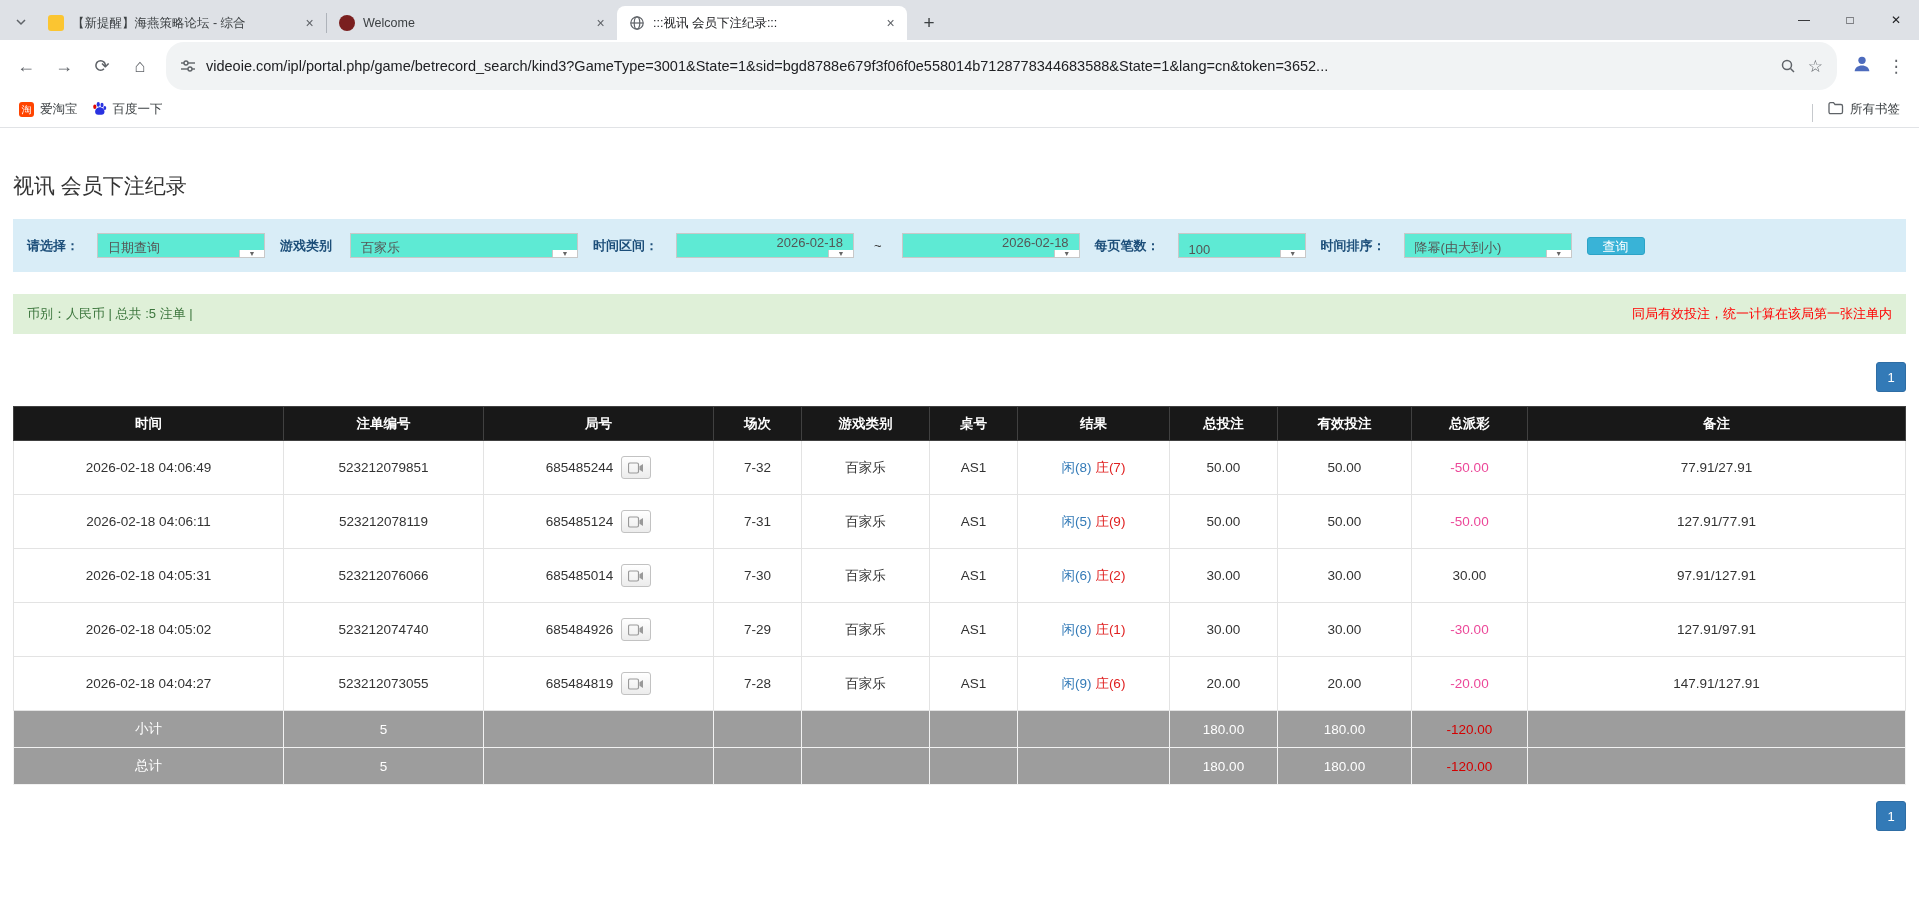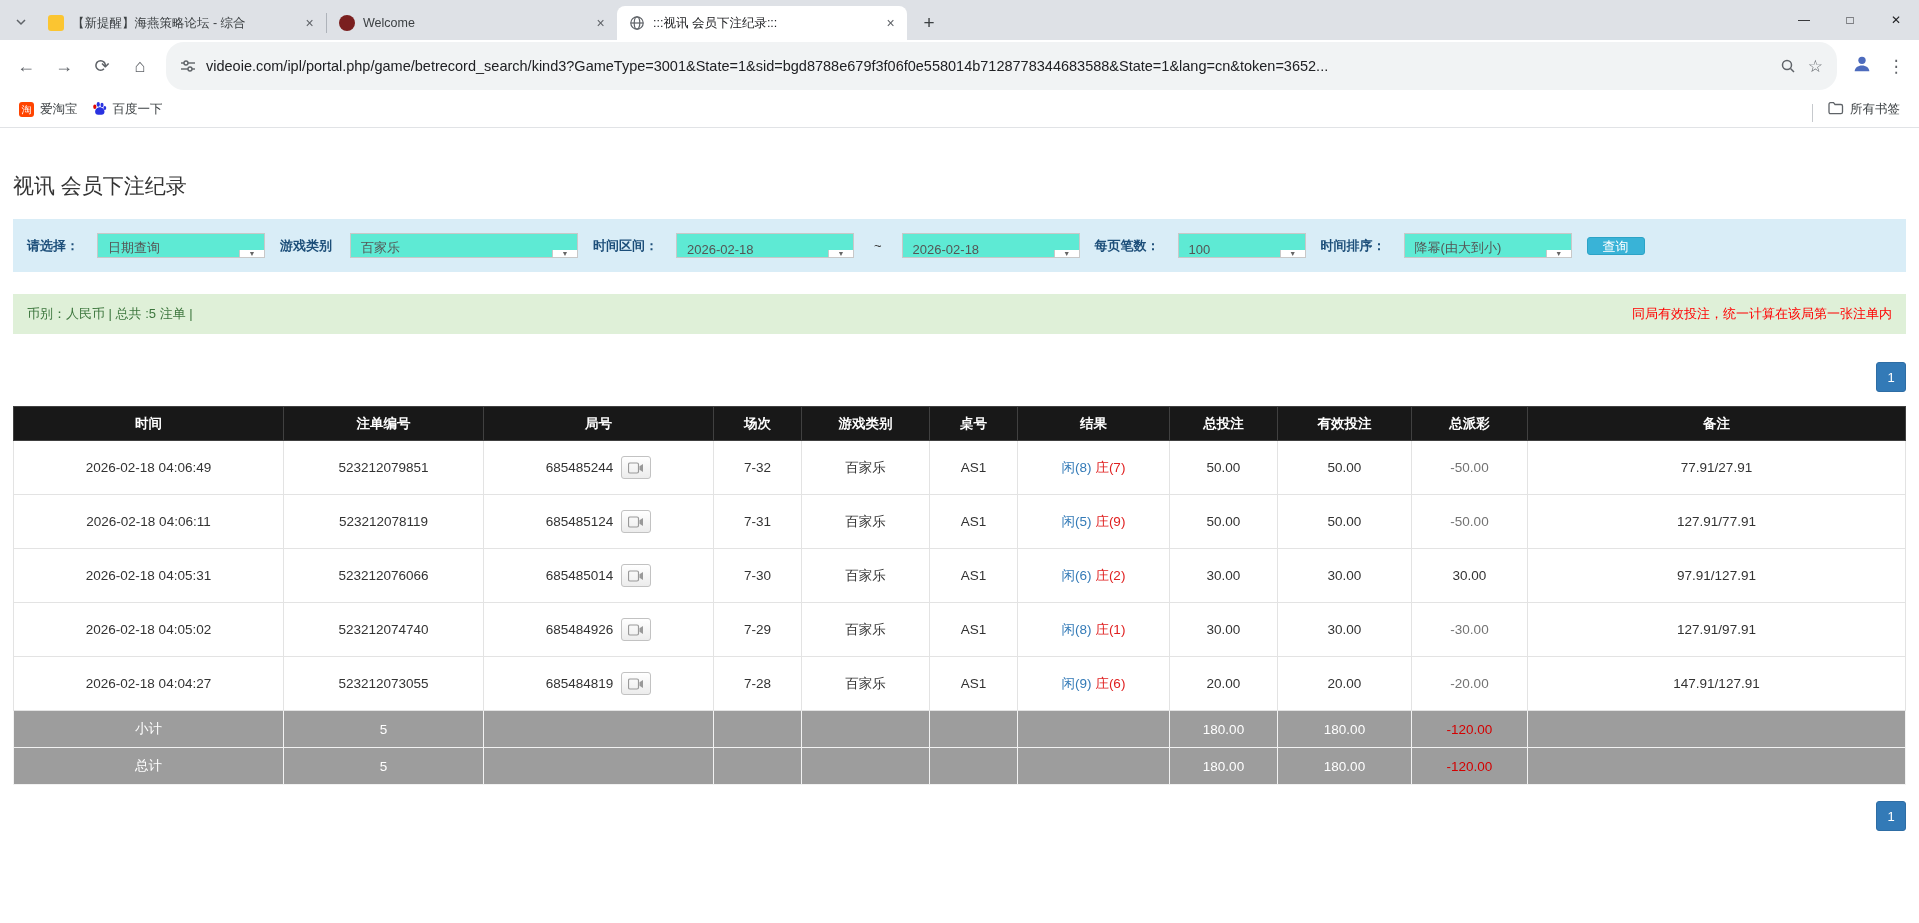--- a/index.html
+++ b/index.html
@@ -48,21 +48,21 @@
   .page { padding:0 13px; background:#fff; }
   .page-title { margin:44px 0 19px; font-size:21px; font-weight:500; color:#333; }
 
   .filter-bar { height:53px; background:#d9edf7; display:flex; align-items:center; padding:0 14px; }
   .fgroup { display:flex; align-items:center; gap:18px; margin-right:15px; }
   .flabel { font-size:13px; font-weight:bold; color:#1c4e79; white-space:nowrap; }
   .combo { display:flex; align-items:flex-end; background:#5eead4; border:1px solid #c8c8c8; height:25px; cursor:pointer; }
   .combo .cval { display:flex; align-items:center; padding:0 10px; font-size:13px; color:#555; flex:1; white-space:nowrap; }
   .combo .carrow { width:25px; border-left:1px solid #c8c8c8; display:flex; align-items:center; justify-content:center;
                    font-size:7px; color:#666; background:#fff; }
-  .w-select { width:168px; } .w-game { width:228px; } .w-date { width:178px; } .w-pp { width:128px; } .w-sort { width:168px; }
+  .w-select { width:168px; } .w-game { width:228px; } .w-date { width:178px;flex-direction:column; } .w-pp { width:128px; } .w-sort { width:168px; }
   .tilde { font-size:13px; color:#333; margin:0 2px; }
   .btn-search { height:18px; padding:0 15px; background:#39b3d7; border:1px solid #2ca3c6; border-radius:3px;
                 color:#fff; font-size:13px; cursor:pointer; font-family:Liberation Serif, serif; }
 
   .summary-bar { height:40px; background:#dff0d8; margin-top:22px; display:flex; align-items:center;
                  justify-content:space-between; padding:0 14px; }
   .sum-left { font-size:13px; color:#3c763d; }
   .sum-right { font-size:13px; color:#f00; }
 
   .pager { display:flex; justify-content:flex-end; }
@@ -71,21 +71,21 @@
   .page-btn { width:30px; height:30px; background:#337ab7; border:1px solid #2e6da4; border-radius:3px;
               color:#fff; font-size:13px; display:flex; align-items:center; justify-content:center; cursor:pointer; }
 
   table.bets { width:100%; border-collapse:collapse; table-layout:fixed; }
   table.bets th { background:#181818; color:#fff; font-size:13.5px; font-weight:bold; height:34px;
                   border:1px solid #404040; text-align:center; }
   table.bets td { height:54px; border:1px solid #e3e3e3; background:#fff; font-size:13.5px; color:#333;
                   text-align:center; vertical-align:middle; }
   .blue { color:#337ab7; }
   .pl { color:#337ab7; } .bk { color:#e02020; }
-  .pay.neg { color:#737373; }
+  .pay.neg { color:#ec4899; }
   tr.sumrow td { background:#9d9d9d; color:#fff; height:37px; border-color:#f2f2f2; }
   tr.sumrow td.pay.neg { color:#d40000; }
   .vbox { display:inline-flex; align-items:center; justify-content:center; width:30px; height:23px;
           border:1px solid #c2c2c2; border-radius:3px; background:linear-gradient(#fff,#ececec);
           margin-left:8px; vertical-align:middle; cursor:pointer; }
   .roundno { vertical-align:middle; }
 </style>
 </head>
 <body>
 

